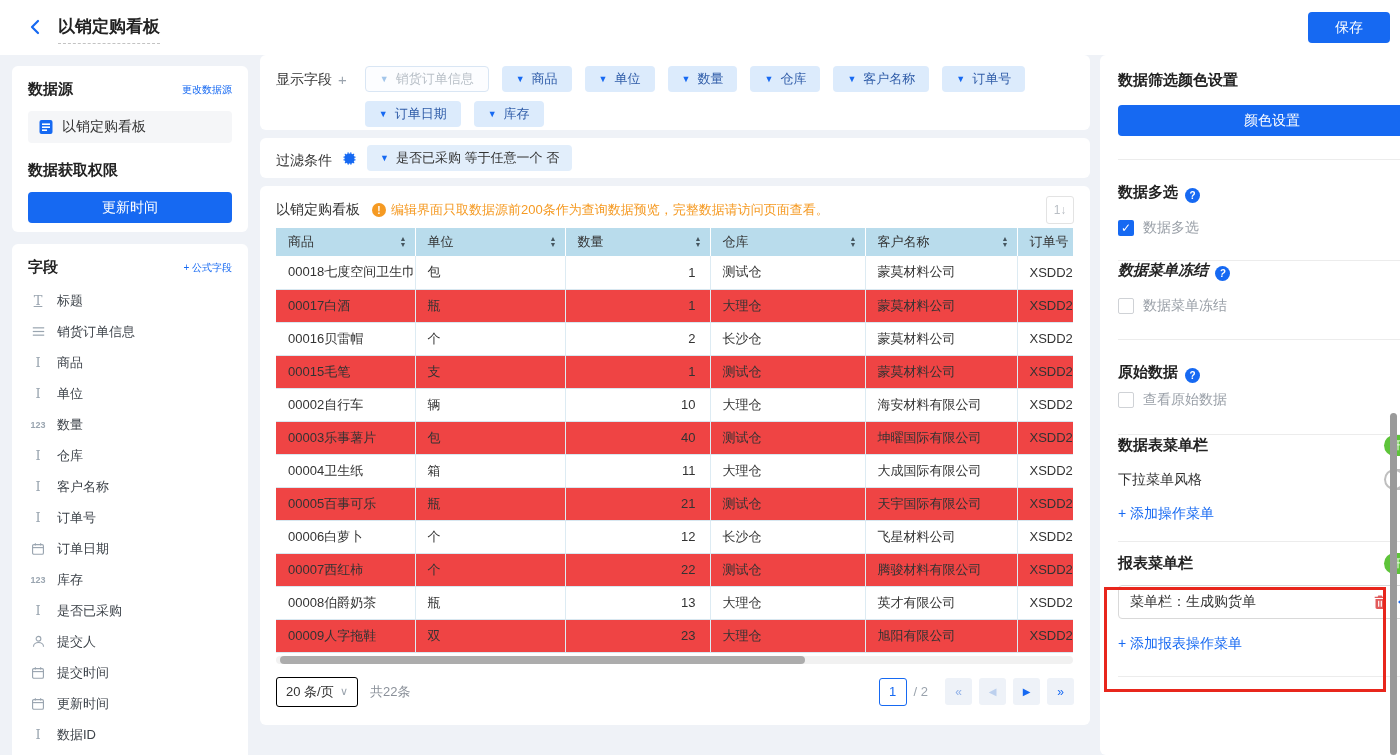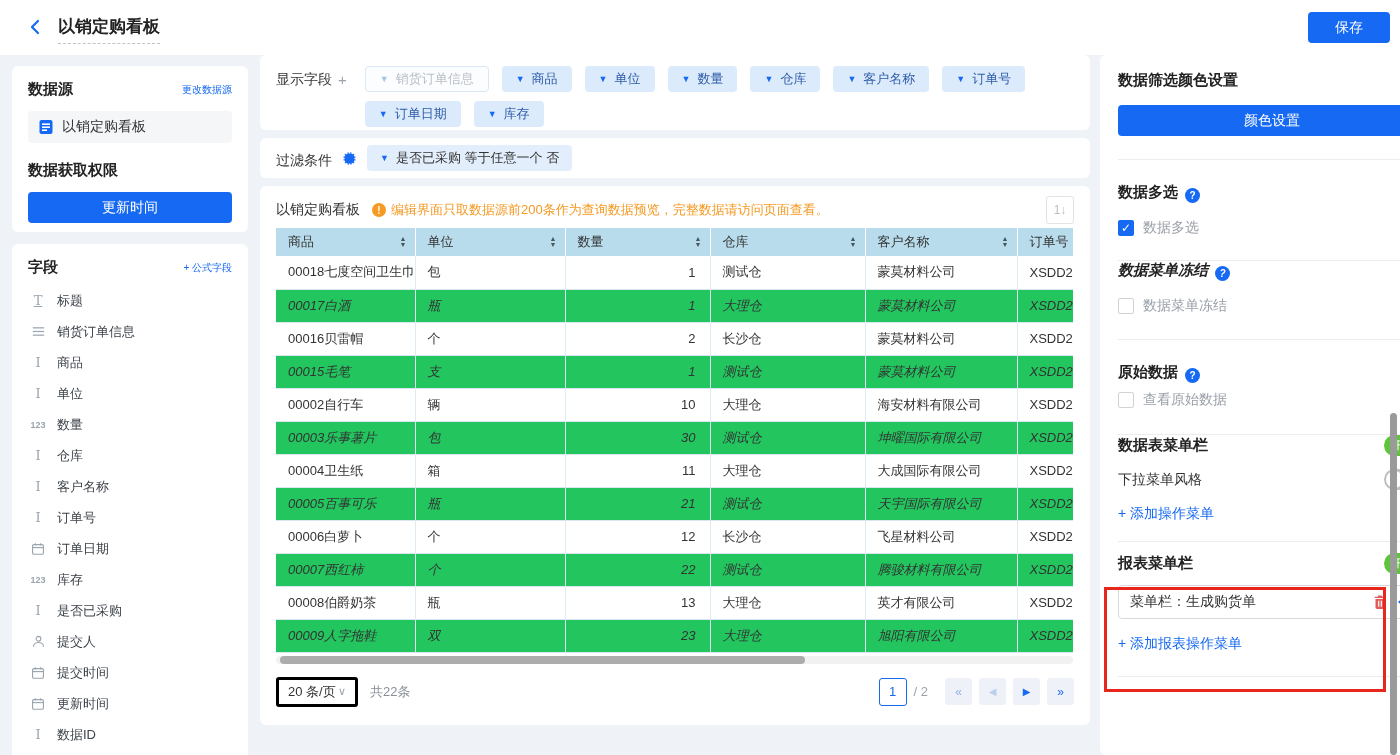--- a/index.html
+++ b/index.html
@@ -53,29 +53,29 @@
   .warn-ic { width:14px; height:14px; border-radius:50%; background:#f59a23; color:#fff; font-size:10px; font-weight:bold; display:inline-flex; align-items:center; justify-content:center; flex:none; }
   .sort-box { width:28px; height:28px; border:1px solid #e3e3e3; border-radius:3px; color:#b9bec4; font-size:12px; display:flex; align-items:center; justify-content:center; cursor:pointer; flex:none; }
 
   table.grid { border-collapse:collapse; table-layout:fixed; width:797px; margin-top:3px; }
   .grid th { background:#b9dcec; height:28px; font-weight:normal; font-size:13px; color:#333; text-align:left; padding:0 8px 0 12px; border-right:1px solid #fff; overflow:hidden; white-space:nowrap; }
   .grid th:last-child { border-right:none; }
   .grid th .thin { display:flex; justify-content:space-between; align-items:center; }
   .sort-arrows { display:inline-flex; flex-direction:column; line-height:6px; font-size:7px; color:#45565f; cursor:pointer; }
   .grid td { height:33px; padding:0 12px; border-bottom:1px solid #d8e7f0; border-right:1px solid #ddebf3; font-size:13px; color:#333; overflow:hidden; white-space:nowrap; }
   .grid td:last-child { border-right:none; }
-  .grid tr.alt td { background:#22c55e;font-style:italic; }
+  .grid tr.alt td { background:#ef4444; }
   .grid td.num { text-align:right; padding-right:14px; }
 
   .hscroll { position:relative; margin-top:3px; width:797px; height:8px; background:#f1f1f1; border-radius:4px; }
   .hscroll .thumb { position:absolute; left:4px; top:0; width:525px; height:8px; background:#acacac; border-radius:4px; }
   .tbl-vscroll { position:absolute; left:1066px; top:73px; width:8px; height:234px; background:#b5b5b5; border-radius:4px; }
 
   .pager { display:flex; align-items:center; margin-top:13px; }
-  .psize { width:82px; height:30px; border:3px solid #000000; border-radius:3px; display:flex; align-items:center; justify-content:space-between; padding:0 9px; color:#333; cursor:pointer; background:#fff; }
+  .psize { width:82px; height:30px; border:1px solid #000000; border-radius:3px; display:flex; align-items:center; justify-content:space-between; padding:0 9px; color:#333; cursor:pointer; background:#fff; }
   .psize .sc { color:#9aa3ad; font-size:11px; }
   .ptotal { color:#8a9099; margin-left:12px; flex:1; }
   .pcur { width:28px; height:28px; border:1px solid #1669f2; border-radius:3px; color:#1669f2; display:flex; align-items:center; justify-content:center; }
   .psep { color:#9aa3ad; margin:0 10px 0 7px; }
   .pnav { width:27px; height:27px; border-radius:3px; background:#eef2f8; display:flex; align-items:center; justify-content:center; margin-left:7px; font-size:12px; cursor:pointer; }
   .pnav.dis1 { color:#8fb0e8; } .pnav.dis2 { color:#bcd0ee; }
   .pnav.on { color:#1669f2; }
 
   
   #right-card { left:1100px; top:55px; width:344px; height:700px; padding:16px 18px; }
@@ -403,21 +403,21 @@
           <td>00002自行车</td>
           <td>辆</td>
           <td class="num">10</td>
           <td>大理仓</td>
           <td>海安材料有限公司</td>
           <td>XSDD20</td>
         </tr>
         <tr class="alt">
           <td>00003乐事薯片</td>
           <td>包</td>
-          <td class="num">30</td>
+          <td class="num">40</td>
           <td>测试仓</td>
           <td>坤曜国际有限公司</td>
           <td>XSDD20</td>
         </tr>
         <tr>
           <td>00004卫生纸</td>
           <td>箱</td>
           <td class="num">11</td>
           <td>大理仓</td>
           <td>大成国际有限公司</td>

